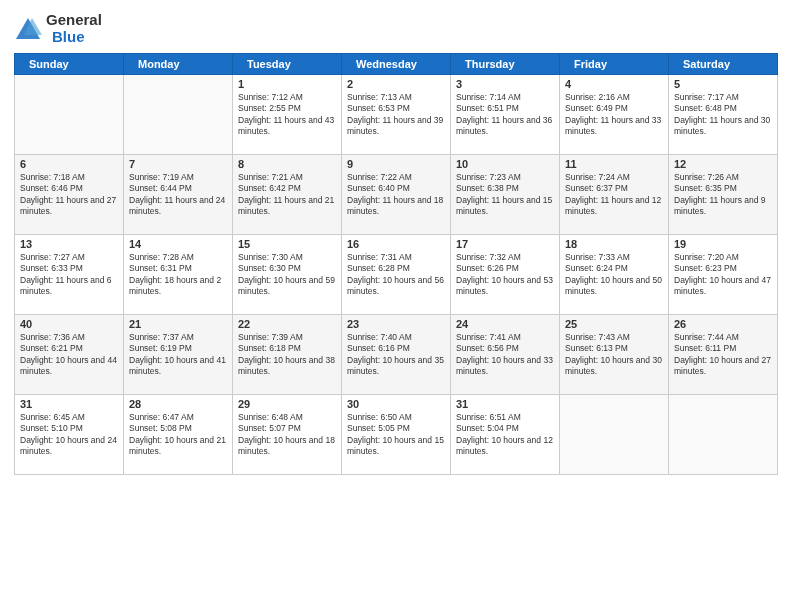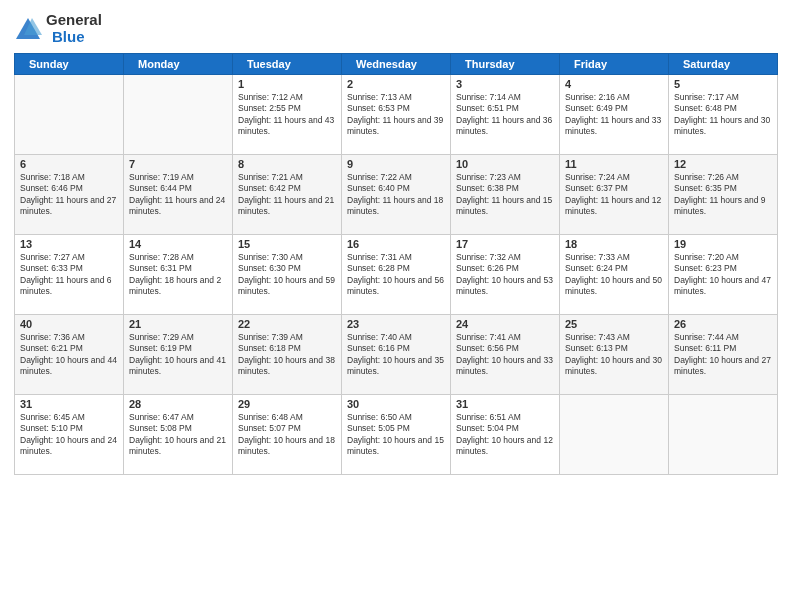--- a/index.html
+++ b/index.html
@@ -298,21 +298,21 @@
             <span class="day-num">40</span>
             <div class="day-info">
               <div>Sunrise: 7:36 AM</div>
               <div>Sunset: 6:21 PM</div>
               <div>Daylight: 10 hours and 44 minutes.</div>
             </div>
           </td>
           <td>
             <span class="day-num">21</span>
             <div class="day-info">
-              <div>Sunrise: 7:29 AM</div>
+              <div>Sunrise: 7:37 AM</div>
               <div>Sunset: 6:19 PM</div>
               <div>Daylight: 10 hours and 41 minutes.</div>
             </div>
           </td>
           <td>
             <span class="day-num">22</span>
             <div class="day-info">
               <div>Sunrise: 7:39 AM</div>
               <div>Sunset: 6:18 PM</div>
               <div>Daylight: 10 hours and 38 minutes.</div>

